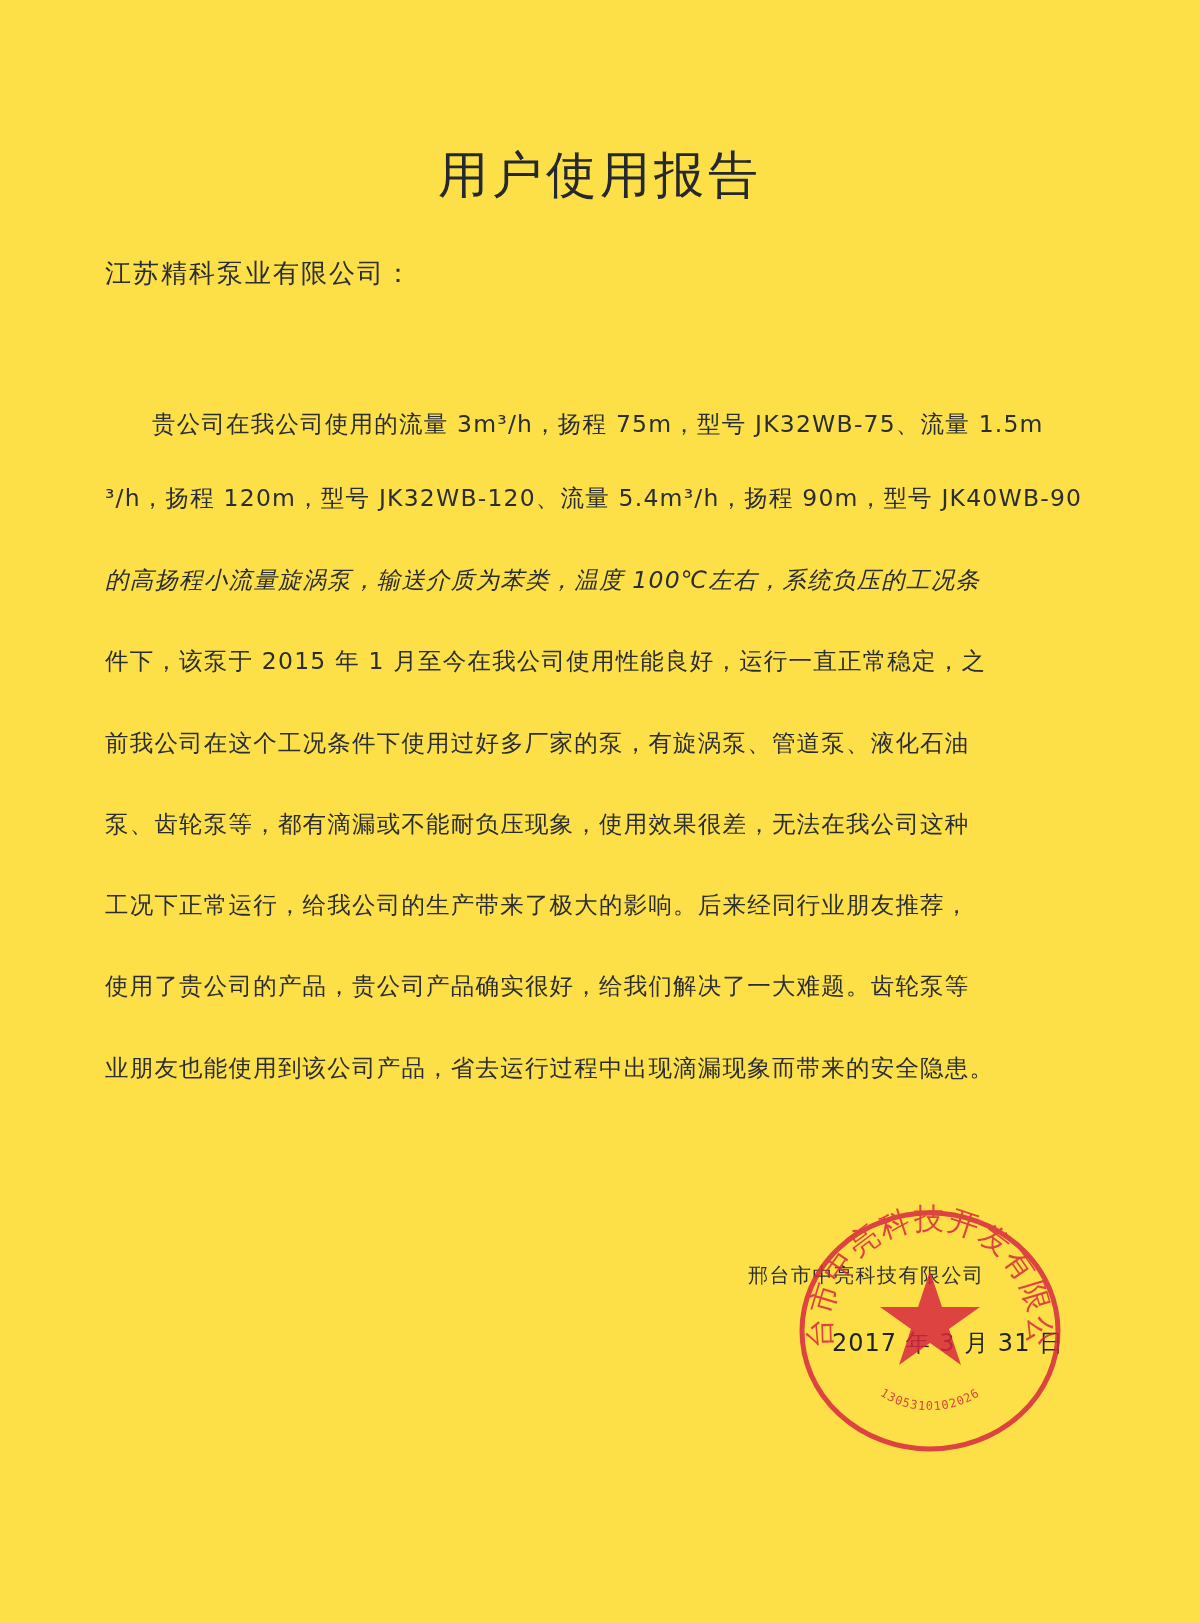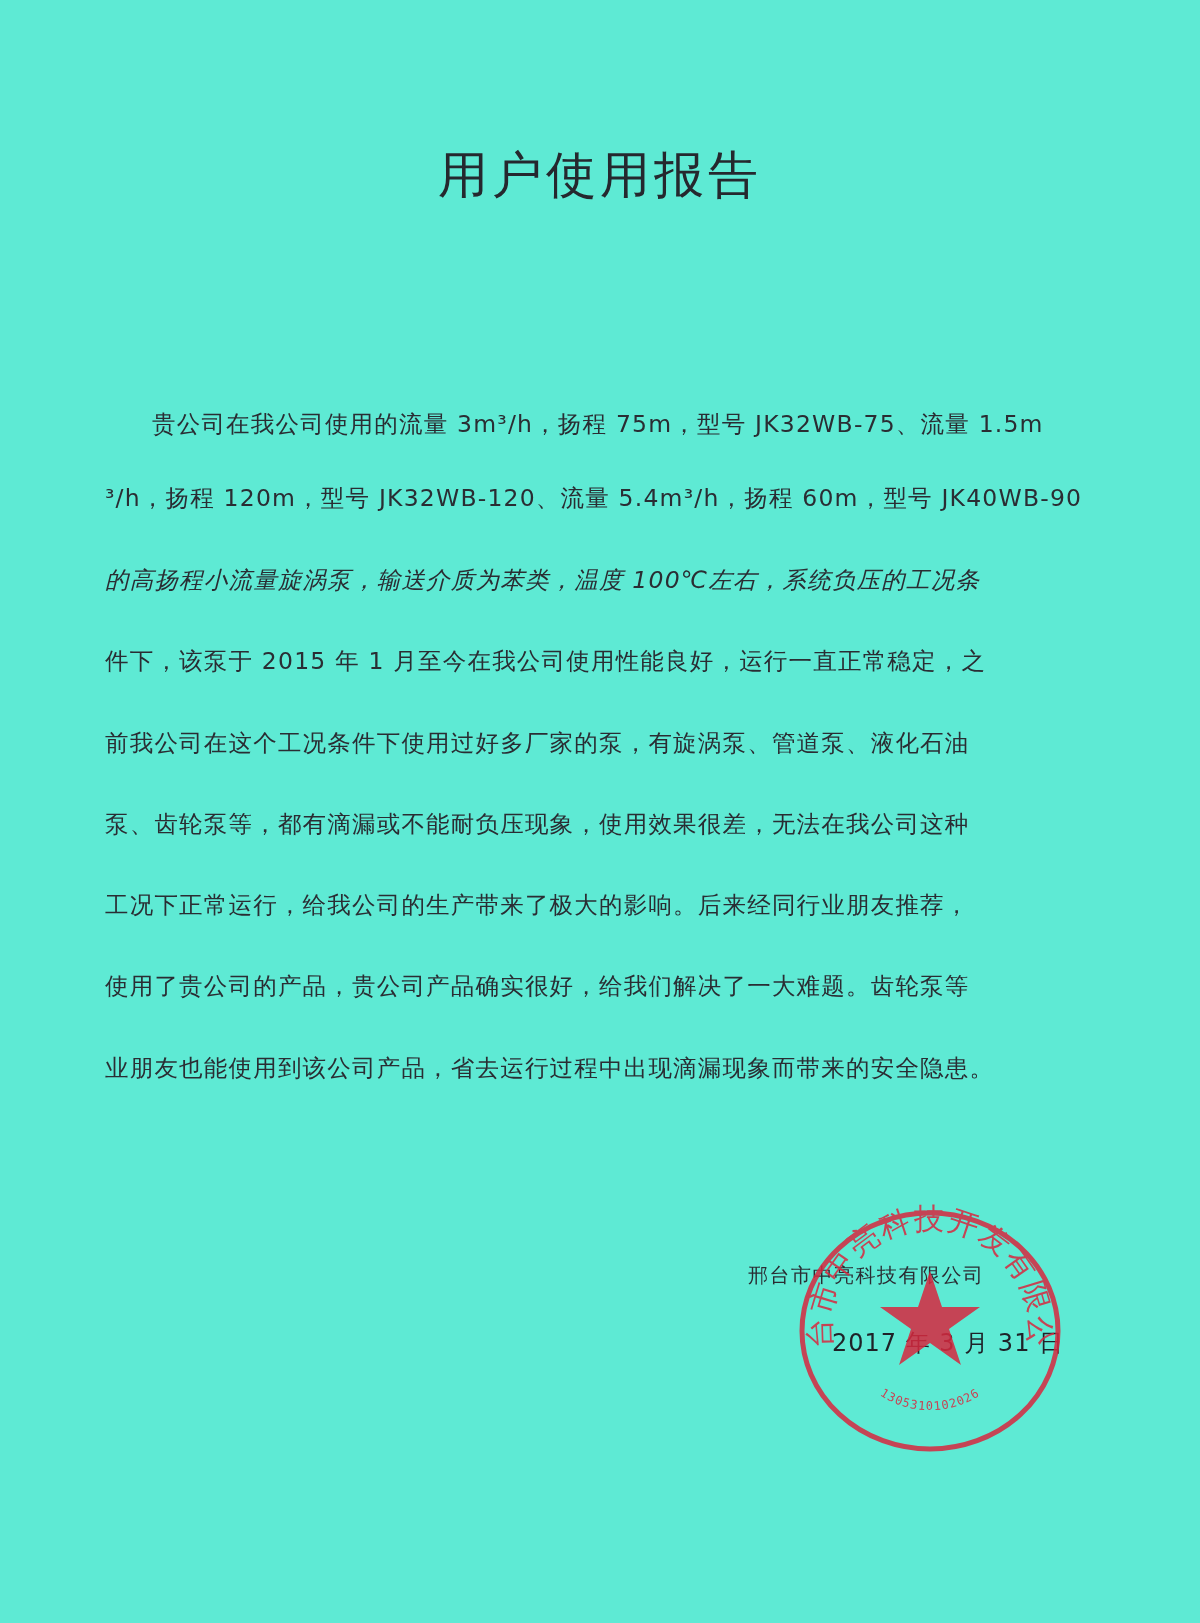--- a/index.html
+++ b/index.html
@@ -12,21 +12,21 @@
       height: 1623px;
       position: relative;
       overflow: hidden;
       font-family: "DejaVu Sans", "Liberation Sans", sans-serif;
       color: #2a2d33;
     }
     .page {
       position: absolute;
       left: 0; top: 0;
       width: 1200px; height: 1623px;
-      background: #5eead4;
+      background: #fde047;
     }
     .title {
       position: absolute;
       left: 0; right: 0;
       top: 108px;
       text-align: center;
       font-size: 50px;
       letter-spacing: 4px;
       color: #25282e;
       font-weight: normal;
@@ -79,23 +79,24 @@
     }
     .seal svg { width: 100%; height: 100%; }
   </style>
 </head>
 <body>
 
 <div class="page">
 
   <h1 class="title">用户使用报告</h1>
 
+  <div class="salutation">江苏精科泵业有限公司：</div>
 
   <div class="body-line indent" style="top:400px;margin-top:8px;">贵公司在我公司使用的流量 3m³/h，扬程 75m，型号 JK32WB-75、流量 1.5m</div>
-  <div class="body-line" style="top:482px;">³/h，扬程 120m，型号 JK32WB-120、流量 5.4m³/h，扬程 60m，型号 JK40WB-90</div>
+  <div class="body-line" style="top:482px;">³/h，扬程 120m，型号 JK32WB-120、流量 5.4m³/h，扬程 90m，型号 JK40WB-90</div>
   <div class="body-line" style="top:564px;font-style:italic;">的高扬程小流量旋涡泵，输送介质为苯类，温度 100℃左右，系统负压的工况条</div>
   <div class="body-line" style="top:645px;">件下，该泵于 2015 年 1 月至今在我公司使用性能良好，运行一直正常稳定，之</div>
   <div class="body-line" style="top:727px;">前我公司在这个工况条件下使用过好多厂家的泵，有旋涡泵、管道泵、液化石油</div>
   <div class="body-line" style="top:889px;">工况下正常运行，给我公司的生产带来了极大的影响。后来经同行业朋友推荐，</div>
   <div class="body-line" style="top:808px;">泵、齿轮泵等，都有滴漏或不能耐负压现象，使用效果很差，无法在我公司这种</div>
   <div class="body-line" style="top:970px;">使用了贵公司的产品，贵公司产品确实很好，给我们解决了一大难题。齿轮泵等</div>
   <div class="body-line" style="top:1052px;">业朋友也能使用到该公司产品，省去运行过程中出现滴漏现象而带来的安全隐患。</div>
 
   <div class="sig-company">邢台市中亮科技有限公司</div>
   <div class="sig-date">2017 年 3 月 31 日</div>

